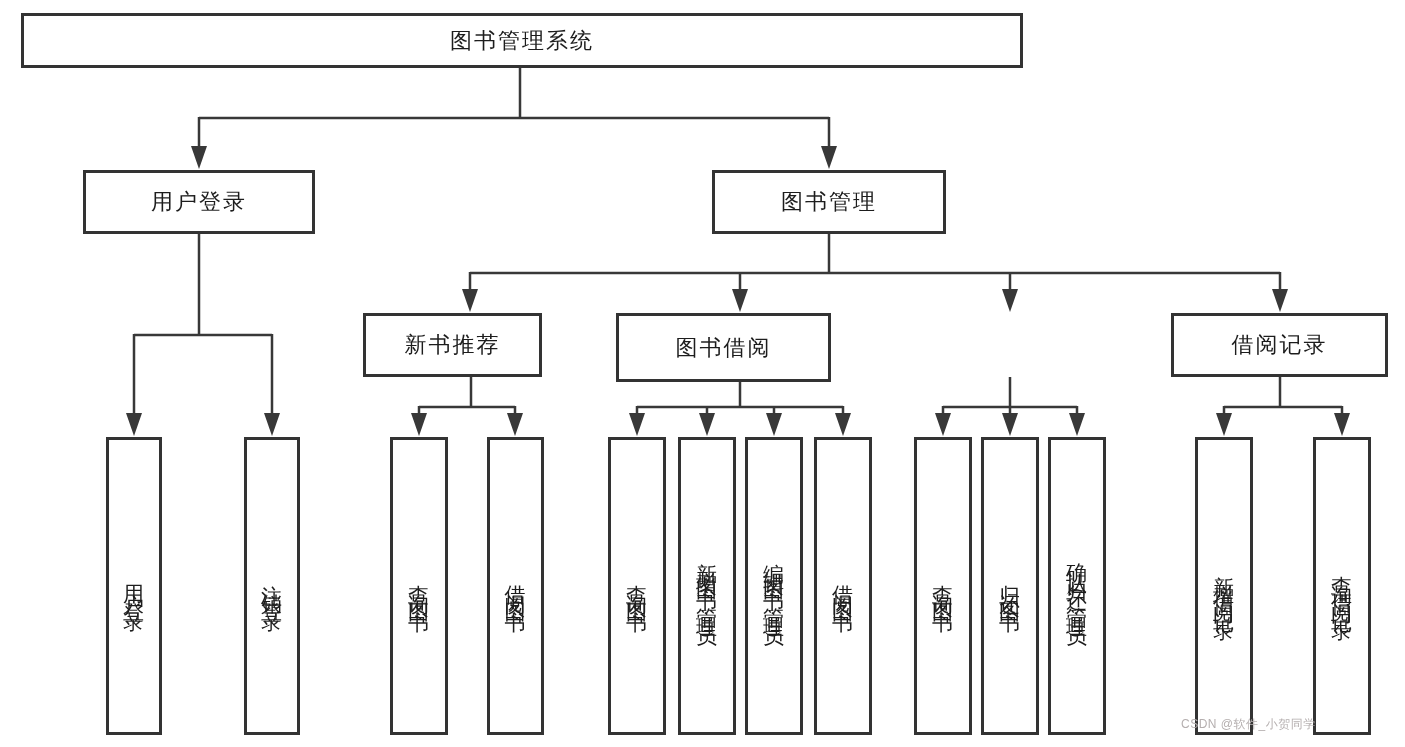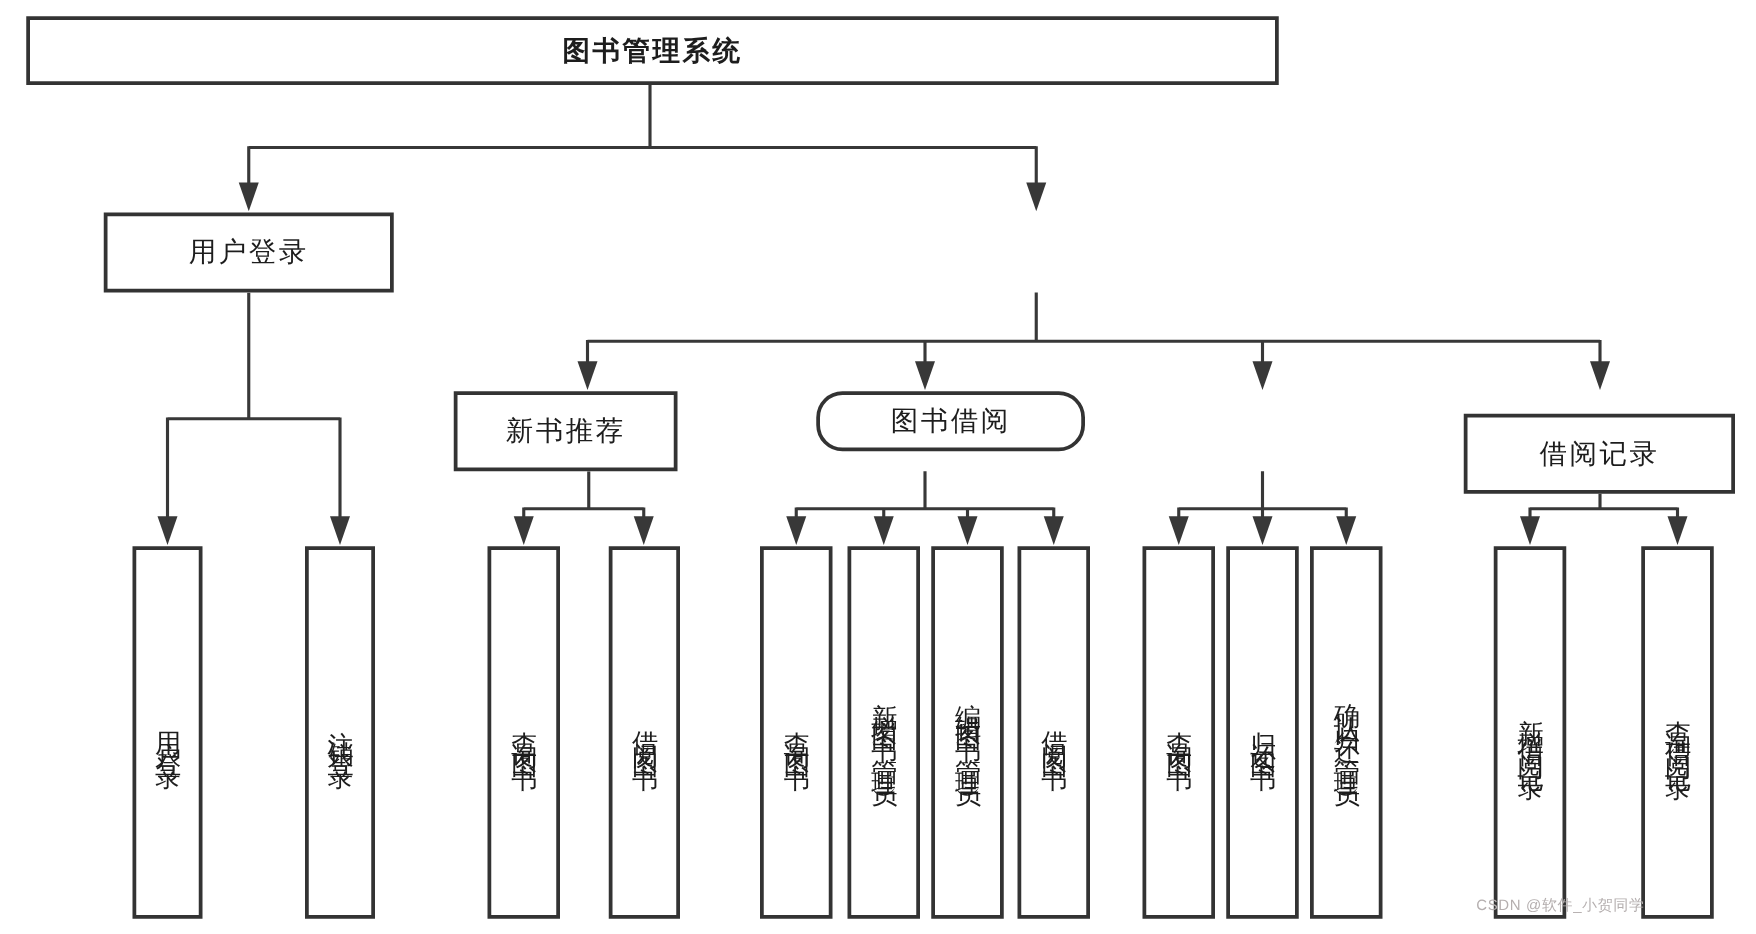--- a/index.html
+++ b/index.html
@@ -95,27 +95,28 @@
       <polygon points="766,413 782,413 774,436"></polygon>
       <polygon points="835,413 851,413 843,436"></polygon>
       <polygon points="935,413 951,413 943,436"></polygon>
       <polygon points="1002,413 1018,413 1010,436"></polygon>
       <polygon points="1069,413 1085,413 1077,436"></polygon>
       <polygon points="1216,413 1232,413 1224,436"></polygon>
       <polygon points="1334,413 1350,413 1342,436"></polygon>
     </g>
   </svg>
 
-  <div class="node hnode" style="left:21px; top:13px; width:1002px; height:55px;font-weight:bold;">图书管理系统</div>
+  <div class="node hnode" style="left:21px; top:13px; width:1002px; height:55px;">图书管理系统</div>
 
   <div class="node hnode" style="left:83px; top:170px; width:232px; height:64px;">用户登录</div>
+  <div class="node hnode" style="left:712px; top:170px; width:234px; height:64px;">图书管理</div>
 
   <div class="node hnode" style="left:363px; top:313px; width:179px; height:64px;">新书推荐</div>
-  <div class="node hnode" style="left:653px; top:313px; width:215px; height:48px;border-radius:21px;">图书借阅</div>
-  <div class="node hnode" style="left:1171px; top:331px; width:217px; height:64px;">借阅记录</div>
+  <div class="node hnode" style="left:616px; top:313px; width:215px; height:69px;">图书借阅</div>
+  <div class="node hnode" style="left:1171px; top:313px; width:217px; height:64px;">借阅记录</div>
 
   <div class="node vnode" style="left:106px; top:437px; width:56px; height:298px;">
     <span>用户登录</span>
   </div>
   <div class="node vnode" style="left:244px; top:437px; width:56px; height:298px;">
     <span>注销登录</span>
   </div>
 
   <div class="node vnode" style="left:390px; top:437px; width:58px; height:298px;">
     <span>查询图书</span>

